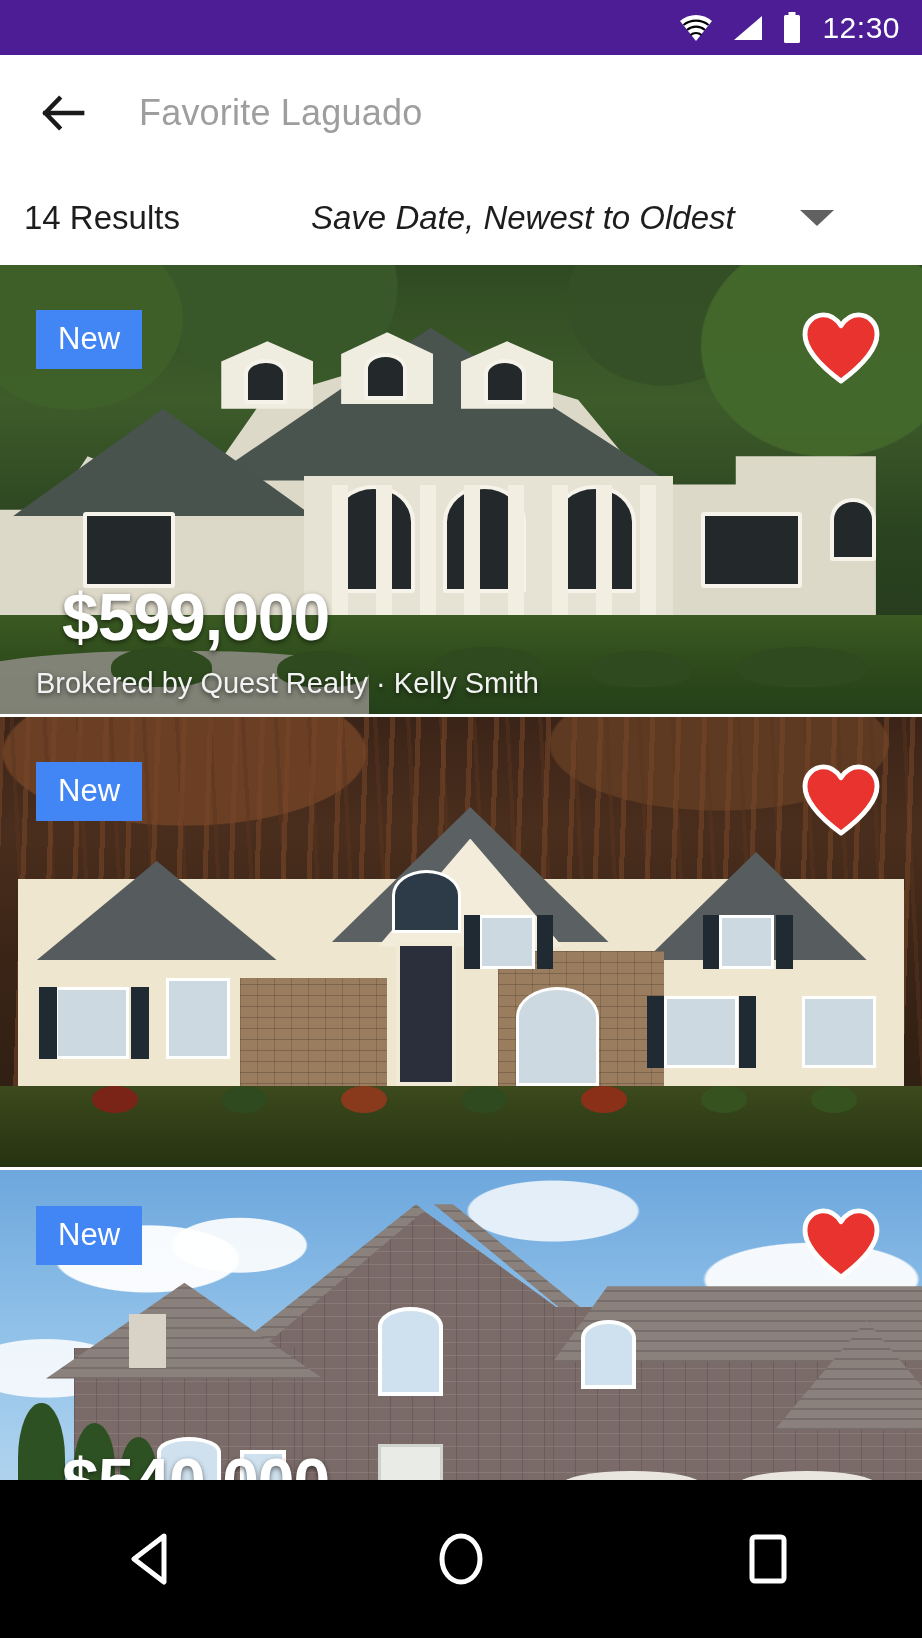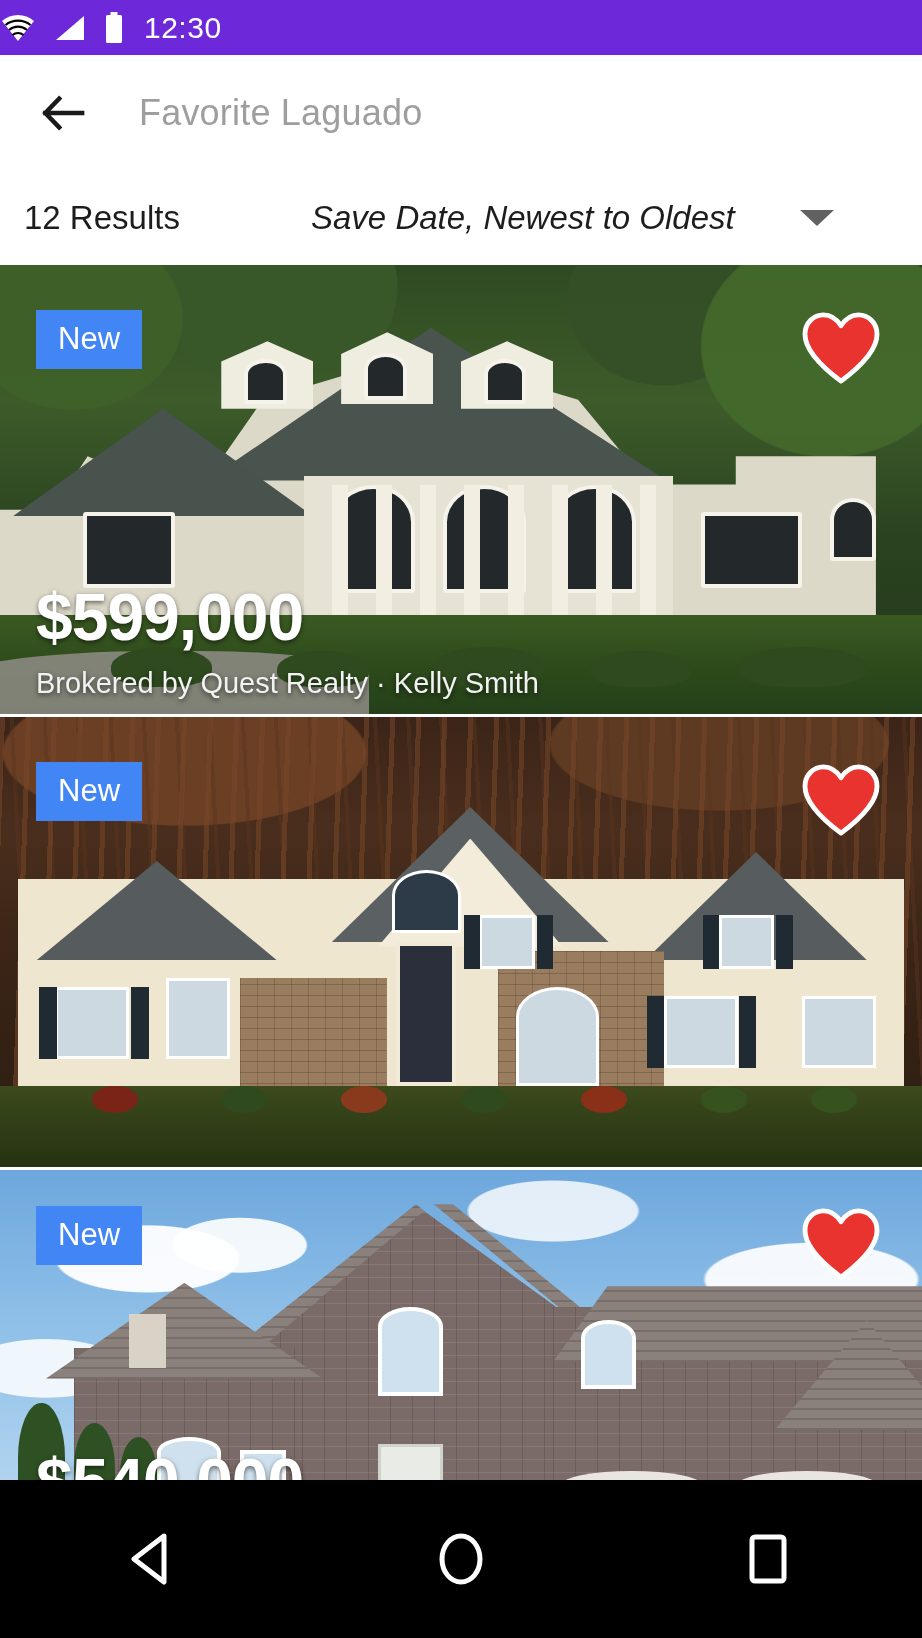--- a/index.html
+++ b/index.html
@@ -7,22 +7,22 @@
     width:922px; height:1638px;
     background:#ffffff;
     font-family:"Liberation Sans", sans-serif;
     overflow:hidden;
   }
 
   
   .status-bar{
     position:relative;
     height:55px; width:100%;
-    background:#6d28d9;
-    display:flex; align-items:center; 
+    background:#4c1d95;
+    display:flex; align-items:center; justify-content:flex-end;
     padding-right:22px;
   }
   .status-icons{ display:flex; align-items:center; gap:18px; }
   .sb-icon{ display:block; }
   .status-time{
     color:#ffffff; font-size:30px; letter-spacing:0.5px;
     margin-left:20px; line-height:1;
   }
 
   
@@ -92,20 +92,21 @@
   .card.c3 .heart{ top:38px; }
 
   .info{
     position:absolute; left:0; right:0; bottom:0;
     padding:0 22px 14px 36px; z-index:4;
   }
   .price{
     color:#ffffff; font-size:66px; font-weight:700;
     line-height:1.02; letter-spacing:-1px;
     text-shadow:0 2px 5px rgba(0,0,0,.55);
+    margin-left:26px;
   }
   .specs{
     color:#ffffff; font-size:35px; font-weight:700;
     margin-top:16px; letter-spacing:-0.2px; white-space:nowrap;
     text-shadow:0 2px 5px rgba(0,0,0,.6);
   }
   .broker{
     color:#f2f2f2; font-size:29px; font-weight:400;
     margin-top:16px; white-space:nowrap;
     text-shadow:0 2px 5px rgba(0,0,0,.6);
@@ -218,21 +219,21 @@
 </div>
 
 <div class="app-bar">
   <svg class="back-arrow" viewBox="0 0 48 48">
     <path d="M20 9 L5.5 24 L20 39 M5.5 24 L44 24" stroke="#1a1a1a" stroke-width="4.6" fill="none" stroke-linecap="square" stroke-linejoin="miter"></path>
   </svg>
   <div class="app-title">Favorite Laguado</div>
 </div>
 
 <div class="sort-row">
-  <div class="results-count">12 Results</div>
+  <div class="results-count">14 Results</div>
   <div class="sort-label">Save Date, Newest to Oldest</div>
   <div class="caret"></div>
 </div>
 
 <div class="list">
 
   <div class="card c1">
     <div class="photo">
       <div class="sky h1-sky"></div>
       <div class="h1-trees"></div>

